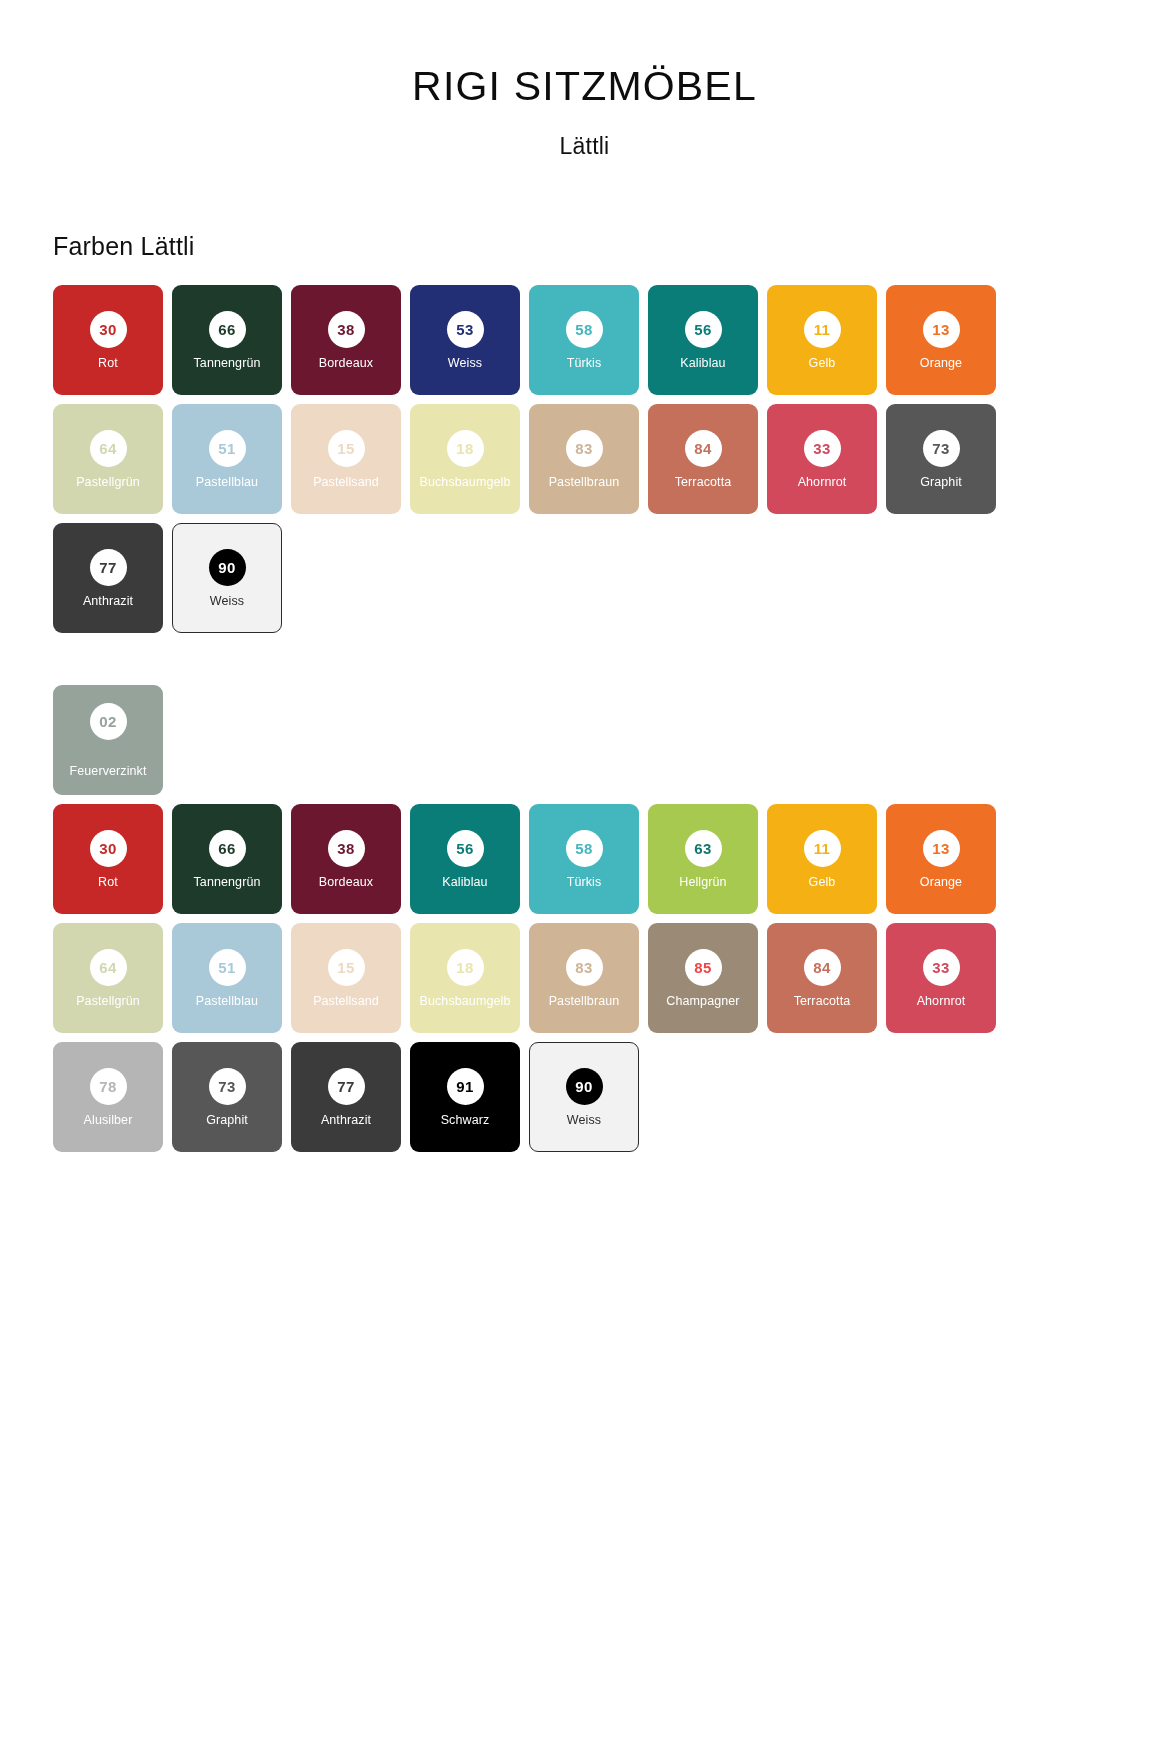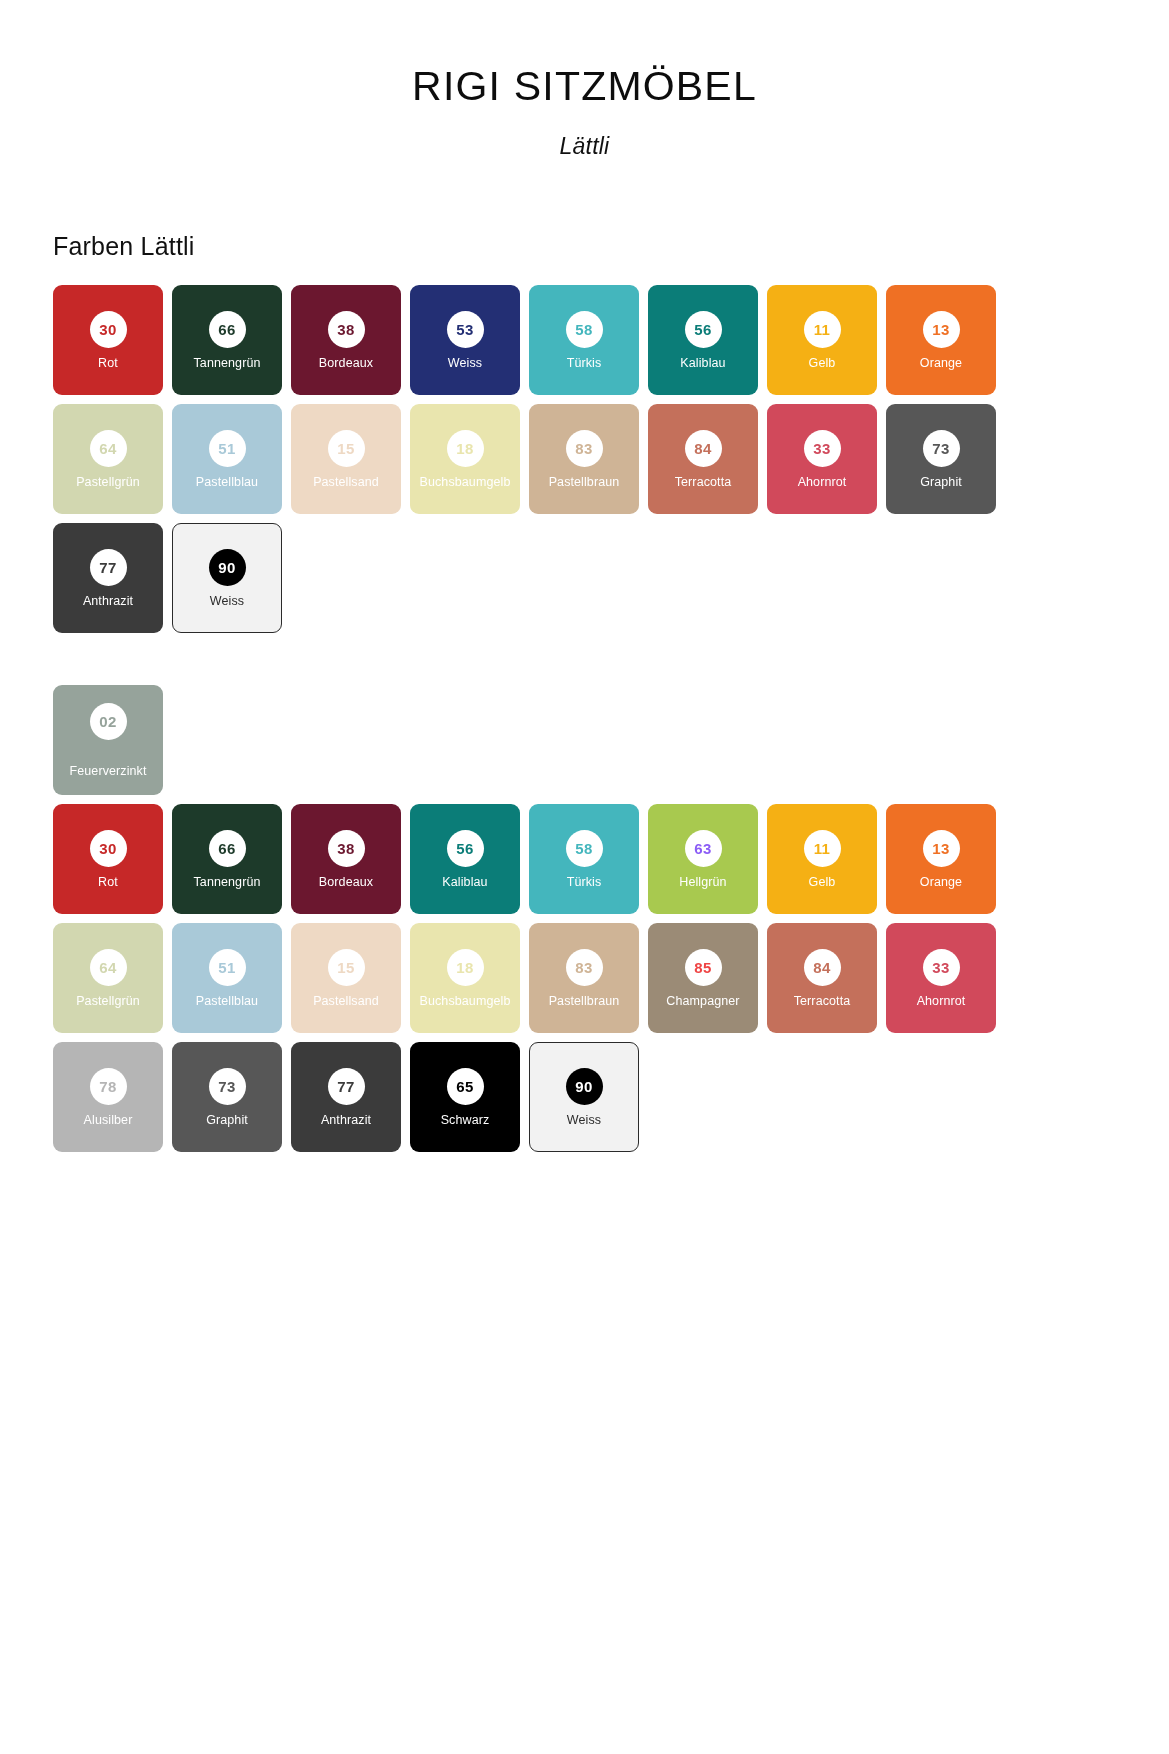--- a/index.html
+++ b/index.html
@@ -36,21 +36,20 @@
     line-height: 1.1;
     margin: 0;
     color: #0d0d0d;
   }
   .doc-subtitle {
     font-size: 23px;
     font-weight: 400;
     margin: 24px 0 0 0;
     color: #111111;
     letter-spacing: 0.2px;
-    font-style: italic;
   }
 
   
   .section {
     padding-left: 53px;
     padding-right: 40px;
   }
   .section-lattli { margin-top: 72px; }
   .section-gestell { margin-top: 52px; }
 
@@ -215,21 +214,21 @@
         </div>
         <div class="swatch" style="background: rgb(11, 125, 120);">
           <div class="swatch-code" style="background: rgb(255, 255, 255); color: rgb(11, 125, 120);">56</div>
           <div class="swatch-label" style="color: rgb(255, 255, 255);">Kaliblau</div>
         </div>
         <div class="swatch" style="background: rgb(68, 182, 189);">
           <div class="swatch-code" style="background: rgb(255, 255, 255); color: rgb(68, 182, 189);">58</div>
           <div class="swatch-label" style="color: rgb(255, 255, 255);">Türkis</div>
         </div>
         <div class="swatch" style="background: rgb(168, 201, 79);">
-          <div class="swatch-code" style="background: rgb(255, 255, 255); color: #8b5cf6;">63</div>
+          <div class="swatch-code" style="background: rgb(255, 255, 255); color: #0f766e;">63</div>
           <div class="swatch-label" style="color: rgb(255, 255, 255);">Hellgrün</div>
         </div>
         <div class="swatch" style="background: rgb(245, 176, 20);">
           <div class="swatch-code" style="background: rgb(255, 255, 255); color: rgb(245, 176, 20);">11</div>
           <div class="swatch-label" style="color: rgb(255, 255, 255);">Gelb</div>
         </div>
         <div class="swatch" style="background: rgb(239, 112, 36);">
           <div class="swatch-code" style="background: rgb(255, 255, 255); color: rgb(239, 112, 36);">13</div>
           <div class="swatch-label" style="color: rgb(255, 255, 255);">Orange</div>
         </div>
@@ -271,21 +270,21 @@
         </div>
         <div class="swatch" style="background: rgb(87, 87, 87);">
           <div class="swatch-code" style="background: rgb(255, 255, 255); color: rgb(87, 87, 87);">73</div>
           <div class="swatch-label" style="color: rgb(255, 255, 255);">Graphit</div>
         </div>
         <div class="swatch" style="background: rgb(59, 59, 59);">
           <div class="swatch-code" style="background: rgb(255, 255, 255); color: rgb(59, 59, 59);">77</div>
           <div class="swatch-label" style="color: rgb(255, 255, 255);">Anthrazit</div>
         </div>
         <div class="swatch" style="background: rgb(0, 0, 0);">
-          <div class="swatch-code" style="background: rgb(255, 255, 255); color: rgb(0, 0, 0);">65</div>
+          <div class="swatch-code" style="background: rgb(255, 255, 255); color: rgb(0, 0, 0);">91</div>
           <div class="swatch-label" style="color: rgb(255, 255, 255);">Schwarz</div>
         </div>
         <div class="swatch bordered" style="background: rgb(242, 242, 242);">
           <div class="swatch-code" style="background: rgb(0, 0, 0); color: rgb(255, 255, 255);">90</div>
           <div class="swatch-label" style="color: rgb(43, 43, 43);">Weiss</div>
         </div>
       </div>
   </section>
 
 </div>

